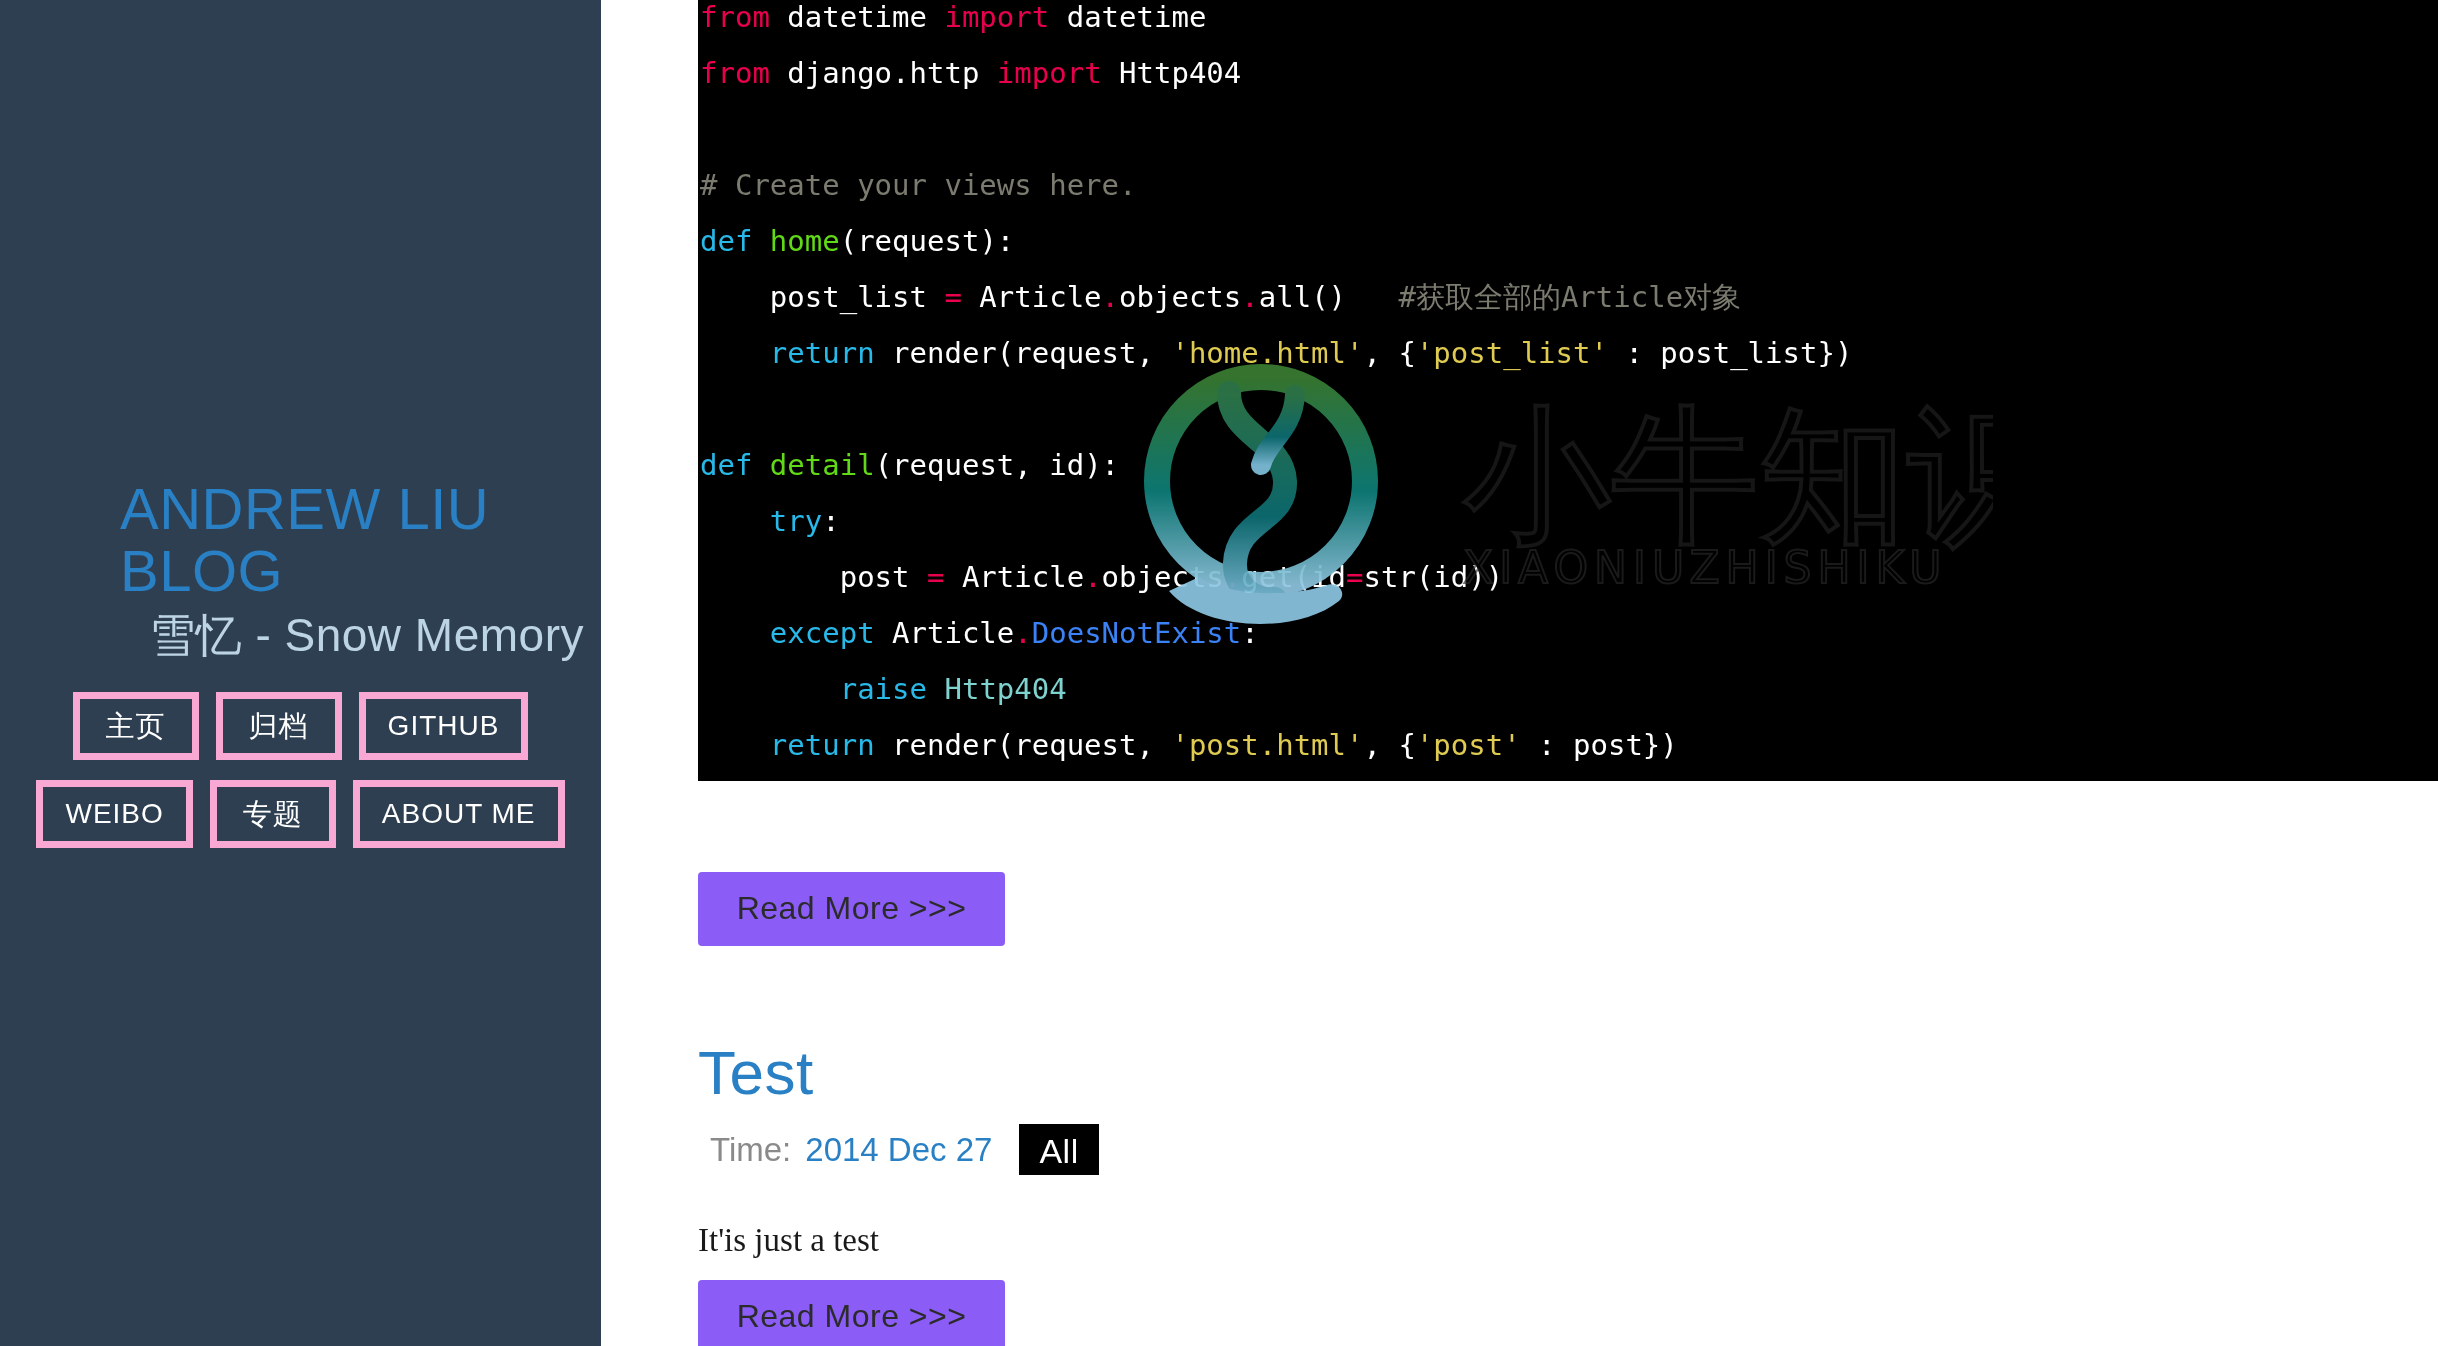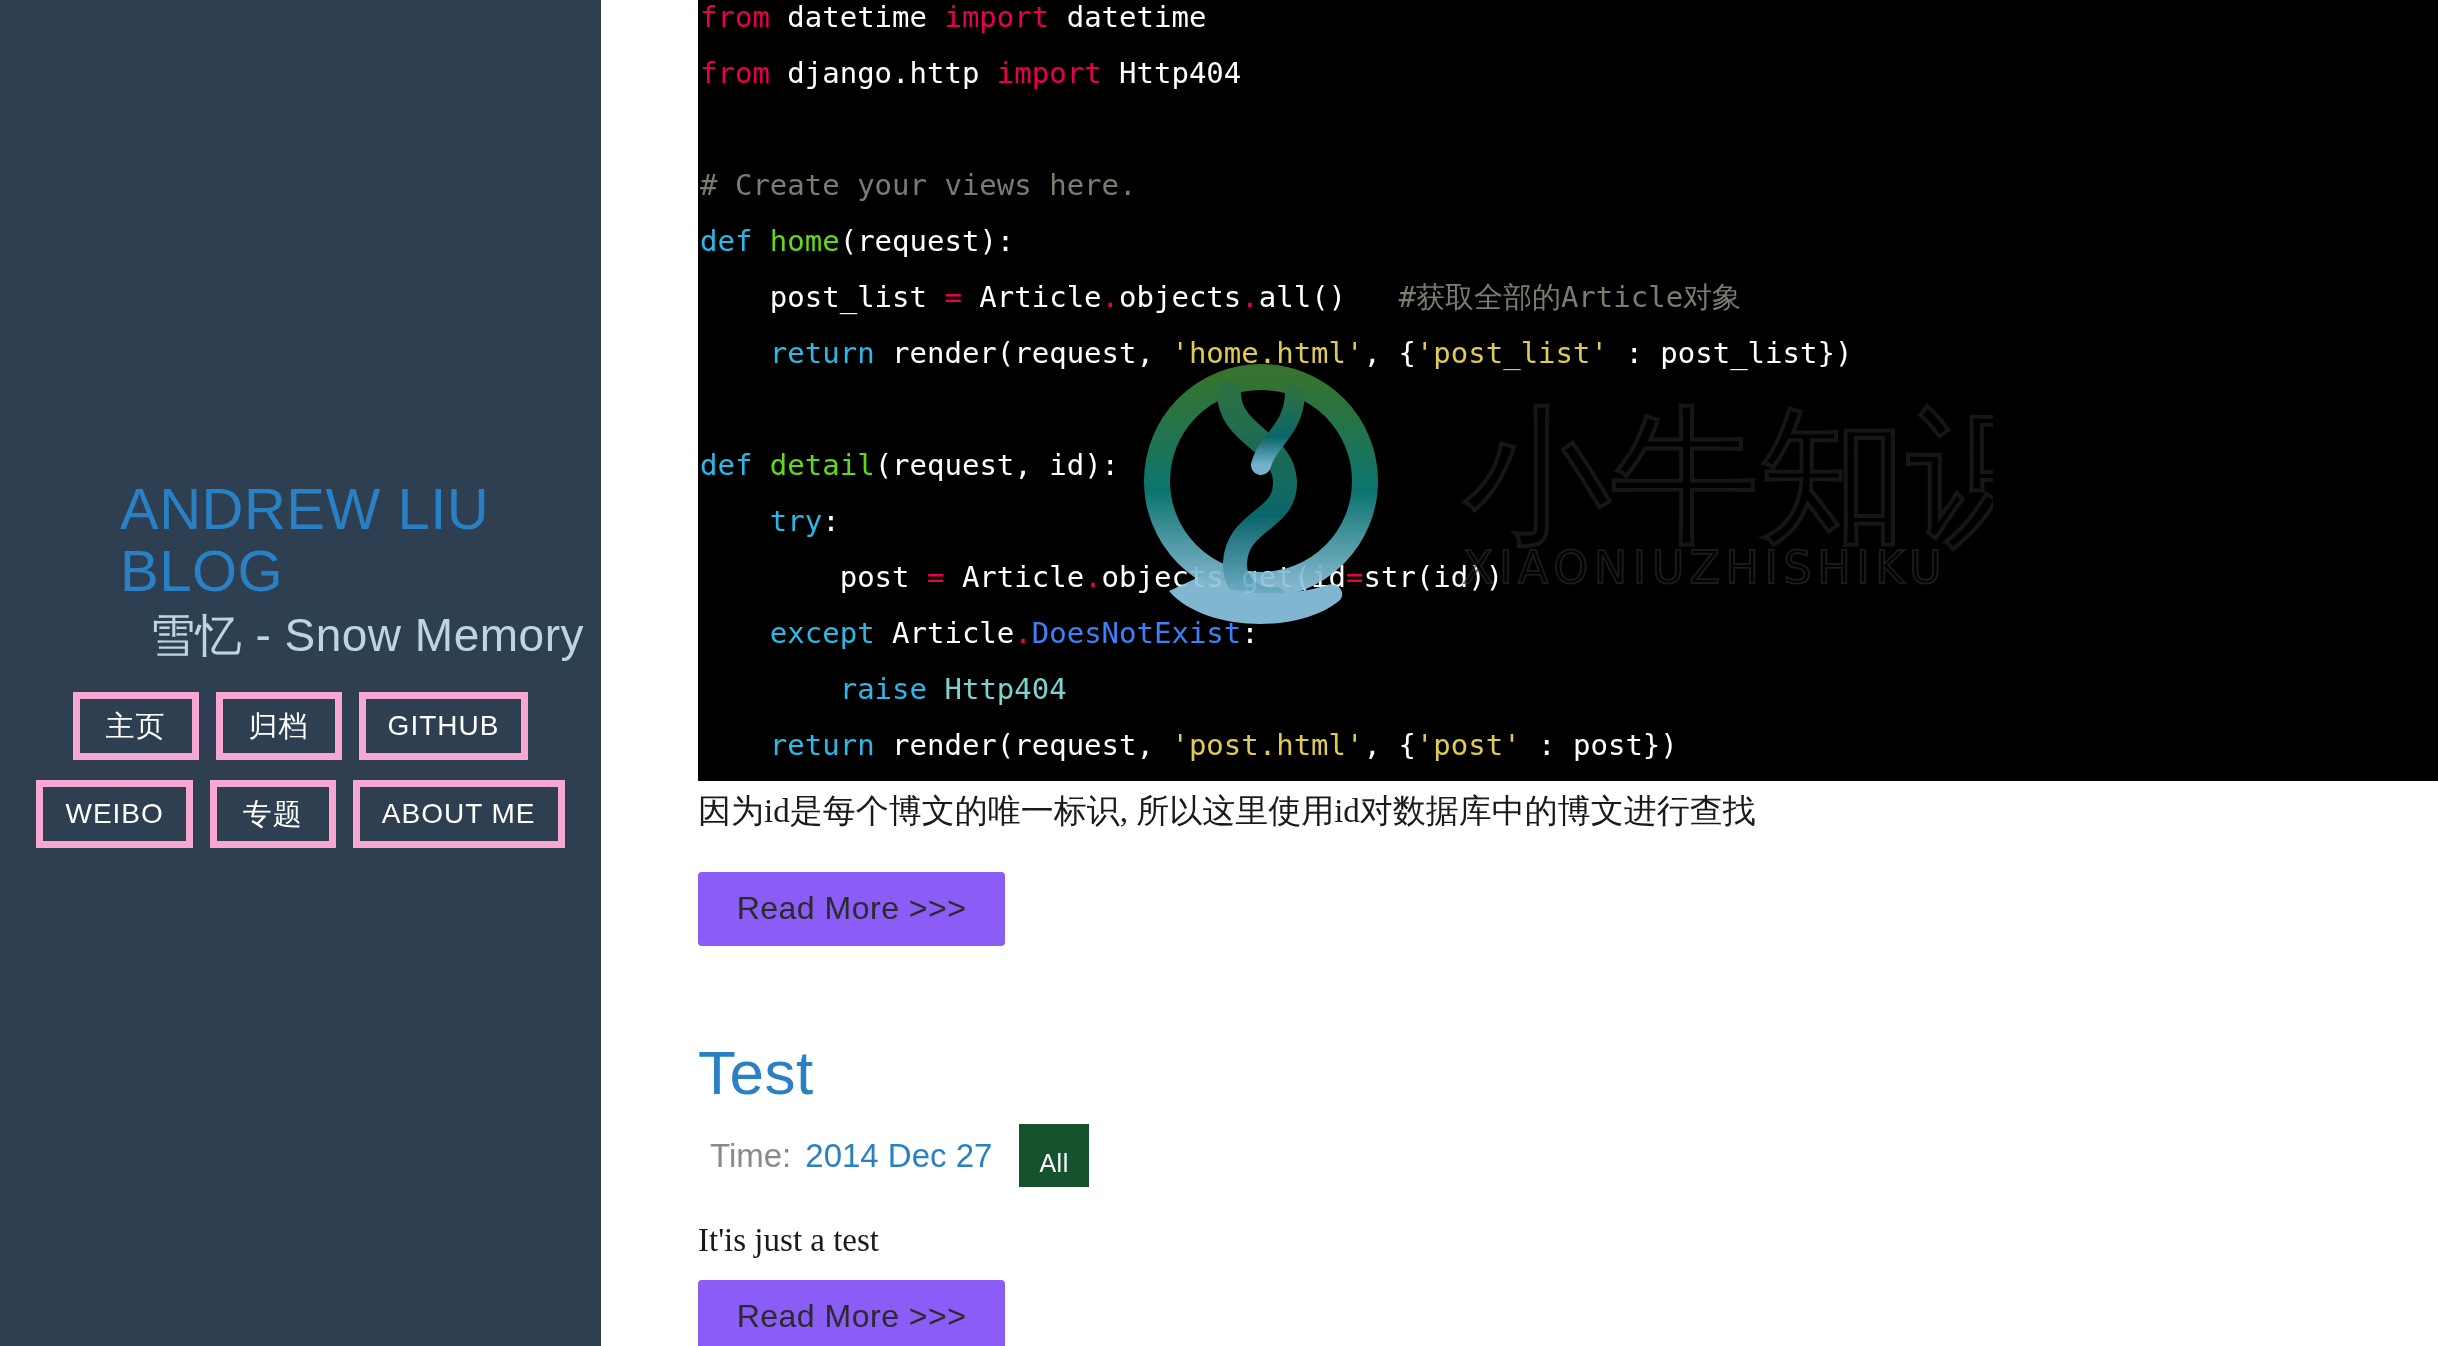--- a/index.html
+++ b/index.html
@@ -193,25 +193,25 @@
     top: 1124px;
     display: flex;
     align-items: center;
     gap: 5px;
     font-size: 33px;
     line-height: 38px;
   }
   .meta-label { color: #8a8a8a; font-weight: 300; }
   .meta-date  { color: #2980c4; font-weight: 300; margin-left: 9px; cursor: pointer; }
   .meta-badge {
-    background: #14532d;
+    background: #000000;
     color: #ffffff;
-    font-size: 25px;
+    font-size: 34px;
     line-height: 30px;
-    padding: 24px 20px 9px 20px;
+    padding: 12px 20px 9px 20px;
     margin-left: 22px;
     letter-spacing: 0.5px;
     cursor: pointer;
   }
 </style>
 </head>
 <body>
 
 <div id="sidebar">
   <div id="sidebar-inner">
@@ -264,21 +264,20 @@
       <path d="M162 80 C160 116 134 126 128 150" fill="none" stroke="url(#sGrad)" stroke-width="20" stroke-linecap="round"></path>
 
       <path d="M36 276 C70 316 164 320 206 286 C214 279 206 266 194 270
                C160 282 96 282 66 262 Z" fill="#8cc6e2"></path>
 
       <text x="330" y="212" font-family="'DejaVu Sans', sans-serif" font-size="148" fill="none" stroke="#1d1d1d" stroke-width="4" opacity="0.85">小牛知识库</text>
       <text x="330" y="268" font-family="'DejaVu Sans', sans-serif" font-size="44" letter-spacing="6" fill="none" stroke="#2a2a2a" stroke-width="2" opacity="0.7">XIAONIUZHISHIKU</text>
     </svg>
   </div>
 
-  <div class="post-para" id="para-1">因为id是每个博文的唯一标识, 所以这里使用id对数据库中的博文进行查找</div>
   <button class="readmore" id="readmore-1">Read More &gt;&gt;&gt;</button>
 
   <div id="post-title">Test</div>
   <div id="post-meta">
     <span class="meta-label">Time:</span>
     <span class="meta-date">2014 Dec 27</span>
     <span class="meta-badge">All</span>
   </div>
   <div class="post-para" id="para-2">It'is just a test</div>
   <button class="readmore" id="readmore-2">Read More &gt;&gt;&gt;</button>

